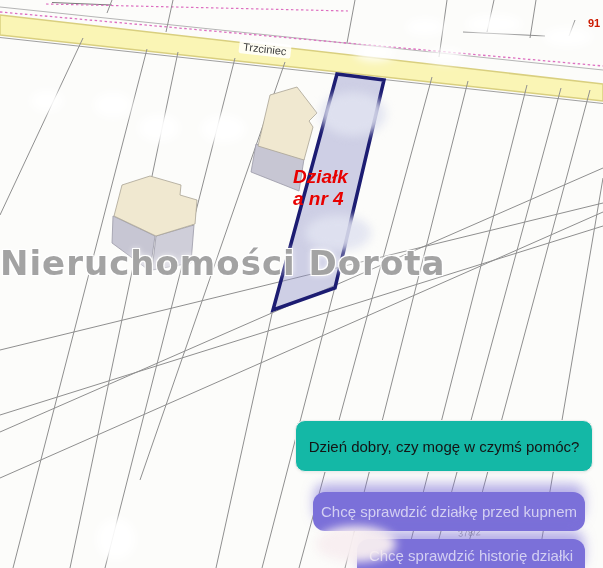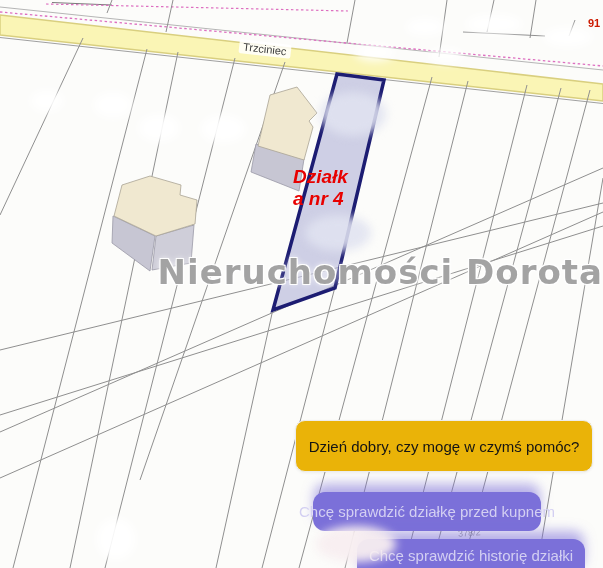--- a/index.html
+++ b/index.html
@@ -34,41 +34,41 @@
   
   .parcel-label{
     position:absolute;left:293px;top:166px;width:64px;z-index:2;
     text-align:left;color:#e80000;font-weight:bold;font-style:italic;
     font-size:19px;line-height:22px;white-space:nowrap;
   }
 
   
   .watermark{
     position:absolute;left:0;right:0;top:246px;z-index:2;
-    text-align:right;font-family:"DejaVu Sans","Liberation Sans",sans-serif;
+    text-align:left;font-family:"DejaVu Sans","Liberation Sans",sans-serif;
     font-weight:bold;font-size:34px;line-height:35px;color:#a3a3a3;
     text-shadow:-1px -1px 0 #fff,1px -1px 0 #fff,-1px 1px 0 #fff,1px 1px 0 #fff,0 0 6px #fff;
-    letter-spacing:1px;pointer-events:none;margin-top:9px;
+    letter-spacing:1px;pointer-events:none;
   }
 
   
   .chat-agent{
     position:absolute;left:295px;top:420px;width:296px;height:50px;z-index:3;
-    background:#eab308;border:1px solid #ededed;border-radius:10px;
+    background:#14b8a6;border:1px solid #ededed;border-radius:10px;
     box-shadow:0 1px 3px rgba(0,0,0,0.06);
     display:flex;align-items:center;justify-content:center;
     font-size:15px;color:#141414;white-space:nowrap;
   }
   .quick-reply{
     position:absolute;z-index:3;background:#7b70d9;border:none;border-radius:12px;
     color:#d3cff2;font-size:15px;font-family:"Liberation Sans",sans-serif;
     display:flex;align-items:center;justify-content:center;white-space:nowrap;
     box-shadow:0 -9px 12px -1px rgba(123,112,217,0.55);cursor:pointer;
   }
-  .qr1{left:313px;top:492px;width:228px;height:39px;}
+  .qr1{left:313px;top:492px;width:272px;height:39px;}
   .qr2{left:357px;top:539px;width:228px;height:40px;align-items:flex-start;padding-top:8px;box-sizing:border-box;}
 </style>
 </head>
 <body>
 
 <div id="screen">
 
   <svg id="mapsvg" width="603" height="568" viewBox="0 0 603 568">
     <rect x="0" y="0" width="603" height="568" fill="#fcfcfa"></rect>
 

